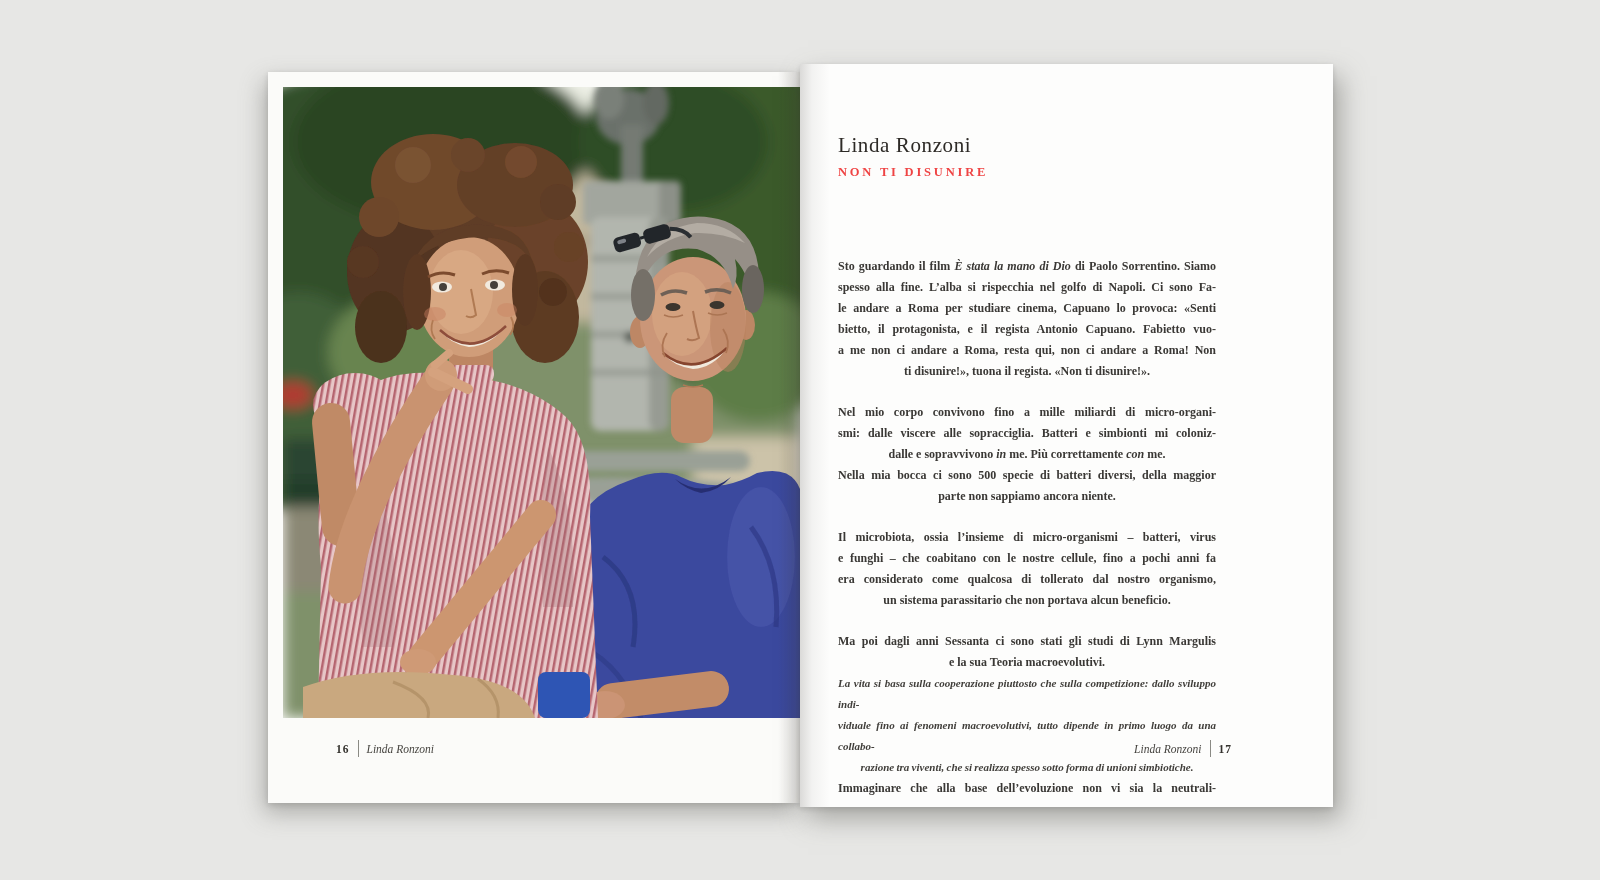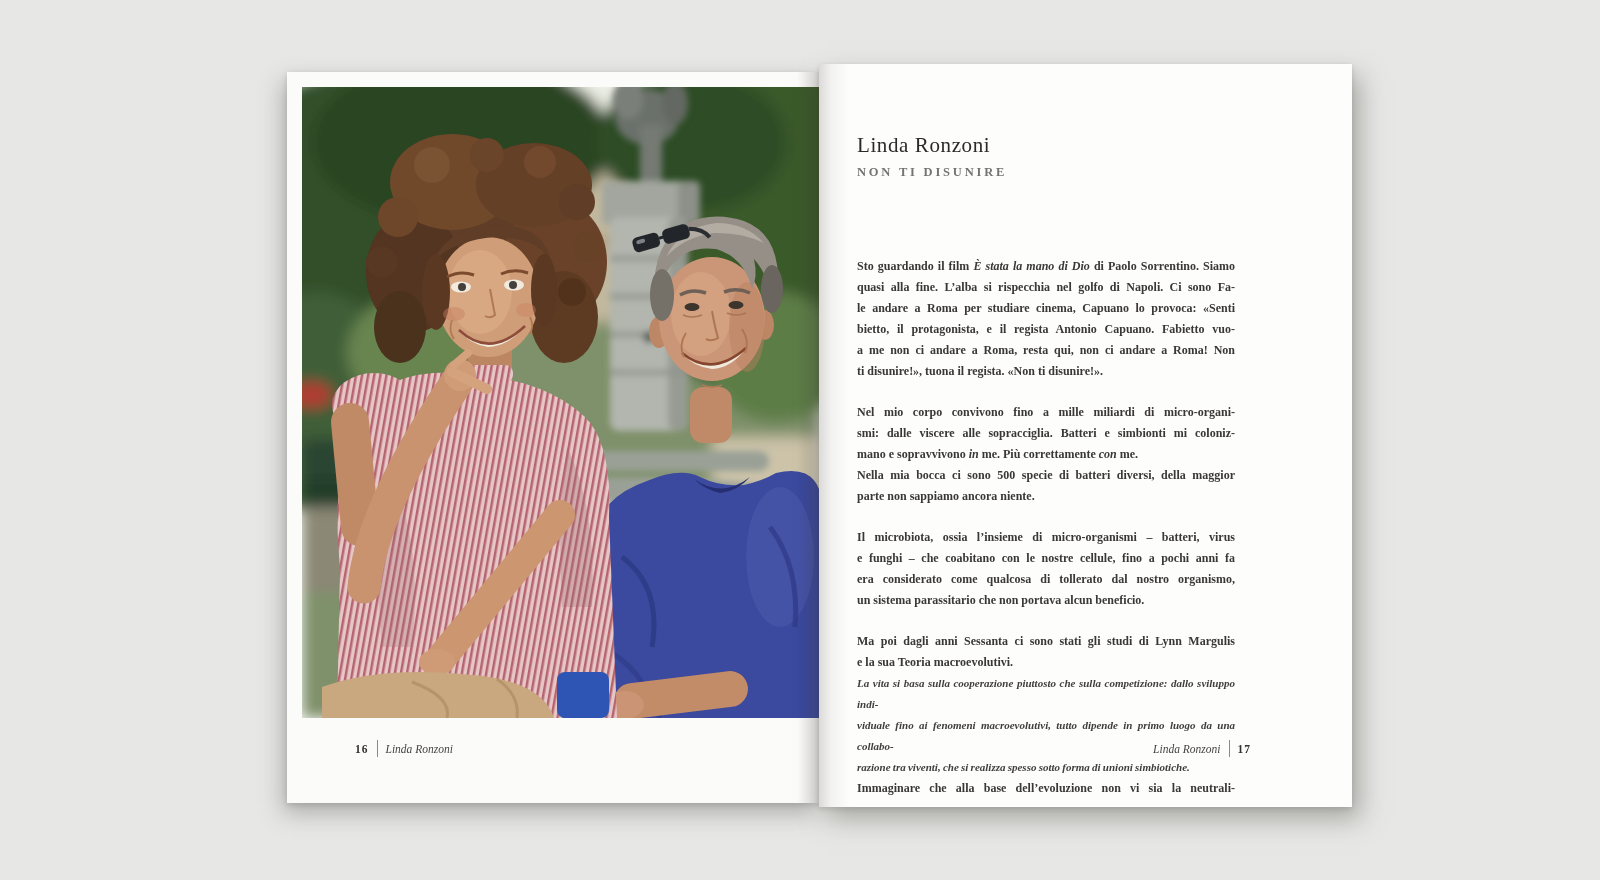--- a/index.html
+++ b/index.html
@@ -1,38 +1,38 @@
 <!DOCTYPE html>
 <html><head>
 <meta charset="utf-8">
 <style>
   html,body{margin:0;padding:0;background:#e7e7e5;}
   .canvas{position:relative;width:1600px;height:880px;background:#e7e7e5;overflow:hidden;
           font-family:"Liberation Serif", serif;}
   .spread{position:absolute;left:268px;top:64px;width:1065px;height:743px;}
-  .page{position:absolute;background:#fcfcfb;margin-left:19px;}
+  .page{position:absolute;background:#fcfcfb;}
   .page-left{left:0;top:8px;width:532px;height:731px;background:#fbfbf9;
              box-shadow:-4px 10px 22px rgba(105,105,100,.45), 0 2px 6px rgba(0,0,0,.15);}
   .page-right{left:532px;top:0;width:533px;height:743px;background:#fdfdfc;
               box-shadow:8px 12px 24px rgba(105,105,100,.5), 0 2px 6px rgba(0,0,0,.15);}
   .page-left::after{content:"";position:absolute;right:0;top:0;bottom:0;width:22px;
       background:linear-gradient(90deg, rgba(0,0,0,0), rgba(40,35,30,.18));pointer-events:none;z-index:3;}
   .page-right::before{content:"";position:absolute;left:0;top:0;bottom:0;width:30px;
       background:linear-gradient(90deg, rgba(40,35,30,.16), rgba(40,35,30,.05) 40%, rgba(0,0,0,0));
       pointer-events:none;z-index:3;}
   .photo{position:absolute;left:15px;top:15px;width:517px;height:631px;overflow:hidden;margin:0;}
   .photo svg{display:block;width:100%;height:100%;}
 
   .author-heading{position:absolute;left:38px;top:68px;margin:0;font-size:21px;font-weight:normal;
       letter-spacing:.6px;color:#2d2a26;line-height:26px;}
   .chapter-title{position:absolute;left:38px;top:100px;margin:0;font-size:12.5px;font-weight:bold;
       letter-spacing:2.8px;color:#dfa052;line-height:16px;}
   .body-text{position:absolute;left:38px;top:192px;width:378px;color:#3a3835;font-size:12px;font-weight:bold;}
   .para{margin:0 0 20px 0;}
-  .line{width:378px;line-height:21px;text-align:left;}
+  .line{width:378px;line-height:21px;text-align:center;}
   .line.just{text-align:justify;text-align-last:justify;}
   .line.quote{font-size:11px;word-spacing:-.5px;color:#403e3a;}
   .line em{font-style:italic;}
 
   .footer{position:absolute;display:flex;align-items:center;gap:8px;font-size:11.5px;color:#45433f;}
   .footer .pnum{font-weight:bold;letter-spacing:1px;color:#34322e;font-size:11.5px;}
   .footer .sep{width:1px;height:17px;background:#8a8a84;}
   .footer .auth{font-style:italic;}
   .footer-left{left:68px;top:668px;}
   .footer-right{left:38px;top:676px;width:394px;justify-content:flex-end;}
@@ -207,34 +207,34 @@
 
       <div class="footer footer-left">
         <span class="pnum">16</span>
         <span class="sep"></span>
         <span class="auth">Linda Ronzoni</span>
       </div>
     </div>
 
     <div class="page page-right">
       <h1 class="author-heading">Linda Ronzoni</h1>
-      <h2 class="chapter-title" style="color: #737373;">NON TI DISUNIRE</h2>
+      <h2 class="chapter-title" style="color: #ef4444;">NON TI DISUNIRE</h2>
       <div class="body-text" id="paragraphs">
           <div class="para">
             <div class="line just"><span>Sto guardando il film </span><em>È stata la mano di Dio</em><span> di Paolo Sorrentino. Siamo</span></div>
-            <div class="line just"><span>quasi alla fine. L’alba si rispecchia nel golfo di Napoli. Ci sono Fa-</span></div>
+            <div class="line just"><span>spesso alla fine. L’alba si rispecchia nel golfo di Napoli. Ci sono Fa-</span></div>
             <div class="line just"><span>le andare a Roma per studiare cinema, Capuano lo provoca: «Senti</span></div>
             <div class="line just"><span>bietto, il protagonista, e il regista Antonio Capuano. Fabietto vuo-</span></div>
             <div class="line just"><span>a me non ci andare a Roma, resta qui, non ci andare a Roma! Non</span></div>
             <div class="line"><span>ti disunire!», tuona il regista. «Non ti disunire!».</span></div>
           </div>
           <div class="para">
             <div class="line just"><span>Nel mio corpo convivono fino a mille miliardi di micro-organi-</span></div>
             <div class="line just"><span>smi: dalle viscere alle sopracciglia. Batteri e simbionti mi coloniz-</span></div>
-            <div class="line"><span>mano e sopravvivono </span><em>in</em><span> me. Più correttamente </span><em>con</em><span> me.</span></div>
+            <div class="line"><span>dalle e sopravvivono </span><em>in</em><span> me. Più correttamente </span><em>con</em><span> me.</span></div>
             <div class="line just"><span>Nella mia bocca ci sono 500 specie di batteri diversi, della maggior</span></div>
             <div class="line"><span>parte non sappiamo ancora niente.</span></div>
           </div>
           <div class="para">
             <div class="line just"><span>Il microbiota, ossia l’insieme di micro-organismi – batteri, virus</span></div>
             <div class="line just"><span>e funghi – che coabitano con le nostre cellule, fino a pochi anni fa</span></div>
             <div class="line just"><span>era considerato come qualcosa di tollerato dal nostro organismo,</span></div>
             <div class="line"><span>un sistema parassitario che non portava alcun beneficio.</span></div>
           </div>
           <div class="para">

